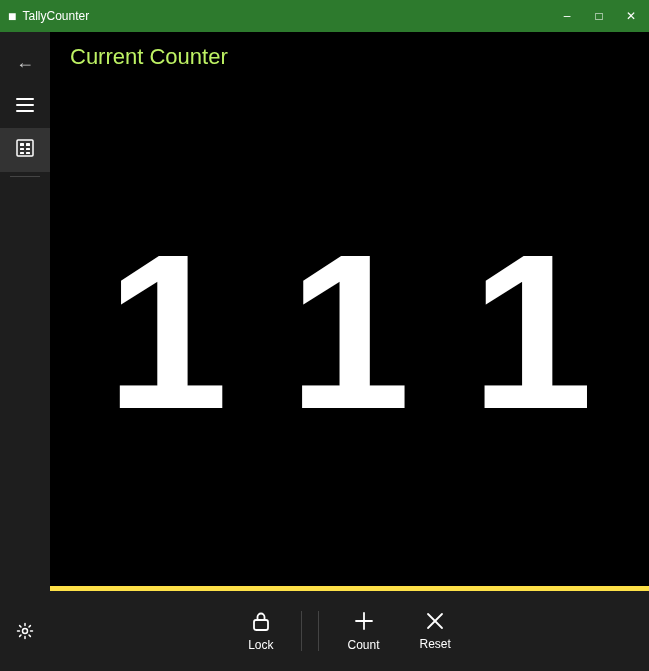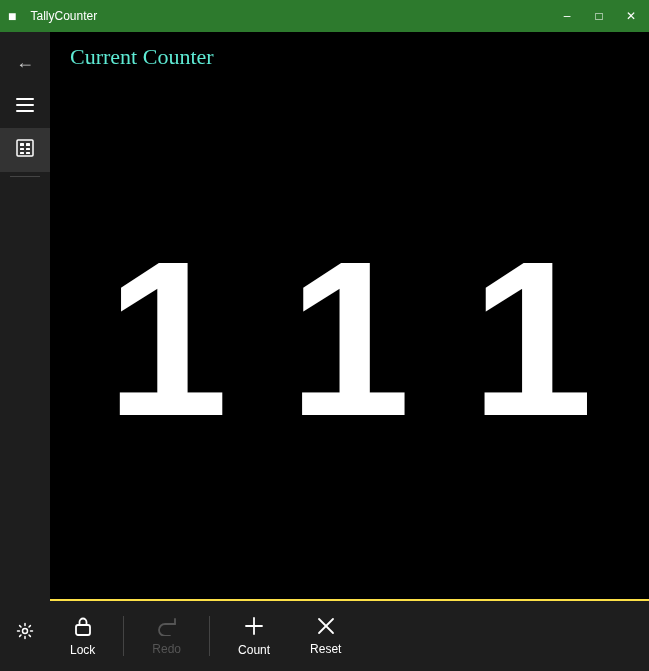--- a/index.html
+++ b/index.html
@@ -84,52 +84,51 @@
       flex: 1;
       background: #000000;
       display: flex;
       flex-direction: column;
       overflow: hidden;
     }
 
     
     #page-header {
       padding: 12px 20px 8px;
-      color: #5eead4;
+      color: #bef264;
       font-size: 22px;
       font-weight: 300;
       flex-shrink: 0;
-      font-family: Liberation Serif, serif;
     }
 
     
     #counter-display {
       flex: 1;
       display: flex;
       align-items: center;
       justify-content: center;
       gap: 60px;
     }
     .counter-digit {
       color: white;
       font-size: 220px;
       font-weight: 700;
       line-height: 1;
       font-family: 'Segoe UI', Arial, sans-serif;
     }
 
     
     #bottom-toolbar {
-      height: 72px;
+      height: 85px;
       background: #1e1e1e;
       display: flex;
       align-items: center;
-      justify-content: flex-start;
-      flex-shrink: 0;
-      border-top: 2px solid #fde047;
+      justify-content: center;
+      flex-shrink: 0;
+      border-top: 5px solid #fde047;
     }
     .toolbar-separator {
       width: 1px;
       height: 40px;
       background: #444;
       margin: 0 8px;
     }
     .toolbar-btn {
       display: flex;
       flex-direction: column;
@@ -152,21 +151,21 @@
       font-size: 12px;
       color: inherit;
     }
     .toolbar-btn.disabled .toolbar-btn-label { color: #555; }
   </style>
 </head>
 <body>
 
 <div id="title-bar">
   <span style="color:white;font-size:14px;">■</span>
-  <span id="titlebar-text" style="color:white;font-size:12px;margin-left:14px;flex:1;">TallyCounter</span>
+  <span id="titlebar-text" style="color:white;font-size:12px;margin-left:6px;flex:1;">TallyCounter</span>
   <div id="window-controls">
     <button class="win-btn">–</button>
     <button class="win-btn">□</button>
     <button class="win-btn" id="close-btn">✕</button>
   </div>
 </div>
 
 <div id="app-body">
 
   <div id="sidebar">
@@ -225,29 +224,20 @@
             <rect x="3" y="10" width="14" height="10" rx="2" fill="none"></rect>
             <path d="M6.5 10V7a3.5 3.5 0 0 1 7 0v3"></path>
           </svg>
         </span>
         <span class="toolbar-btn-label">Lock</span>
       </button>
 
       <div class="toolbar-separator"></div>
 
 
-      <button class="toolbar-btn disabled">
-        <span class="toolbar-btn-icon">
-          <svg width="22" height="20" viewBox="0 0 22 20" fill="none" stroke="#555" stroke-width="1.8" stroke-linecap="round" stroke-linejoin="round">
-            <path d="M19 8H9a6 6 0 0 0 0 12h5"></path>
-            <polyline points="19,3 19,8 14,8"></polyline>
-          </svg>
-        </span>
-        <span class="toolbar-btn-label">Redo</span>
-      </button>
 
       <div class="toolbar-separator"></div>
 
       <button class="toolbar-btn">
         <span class="toolbar-btn-icon">
           <svg width="22" height="22" viewBox="0 0 22 22" fill="none" stroke="white" stroke-width="1.8" stroke-linecap="round">
             <line x1="11" y1="3" x2="11" y2="19"></line>
             <line x1="3" y1="11" x2="19" y2="11"></line>
           </svg>
         </span>

